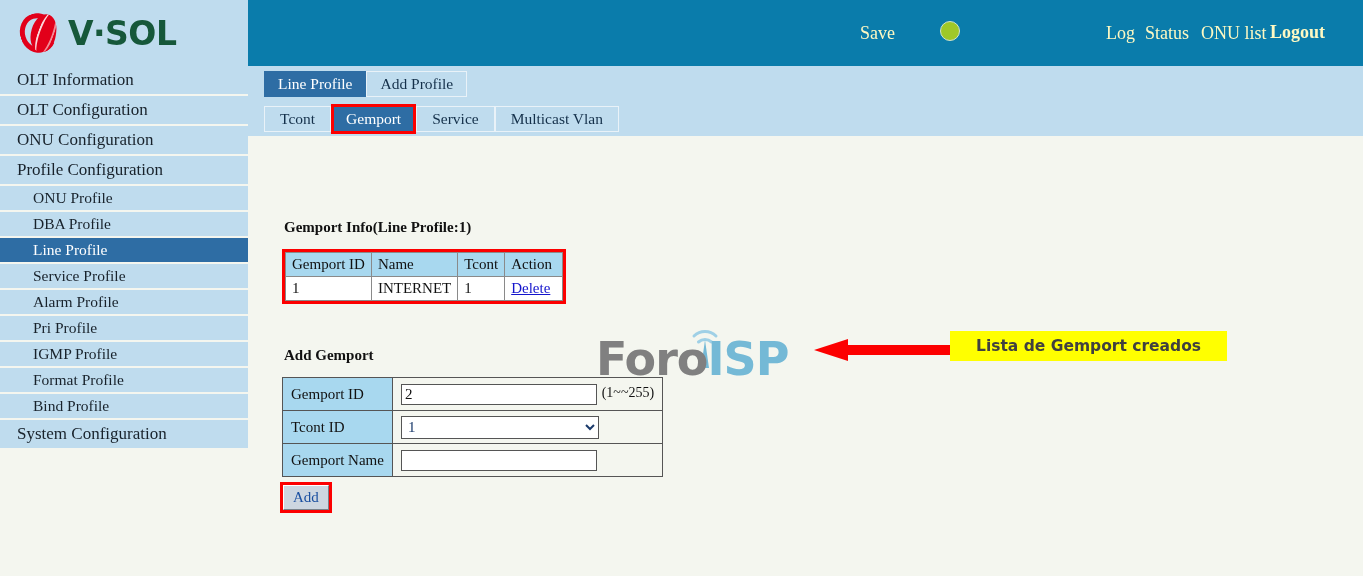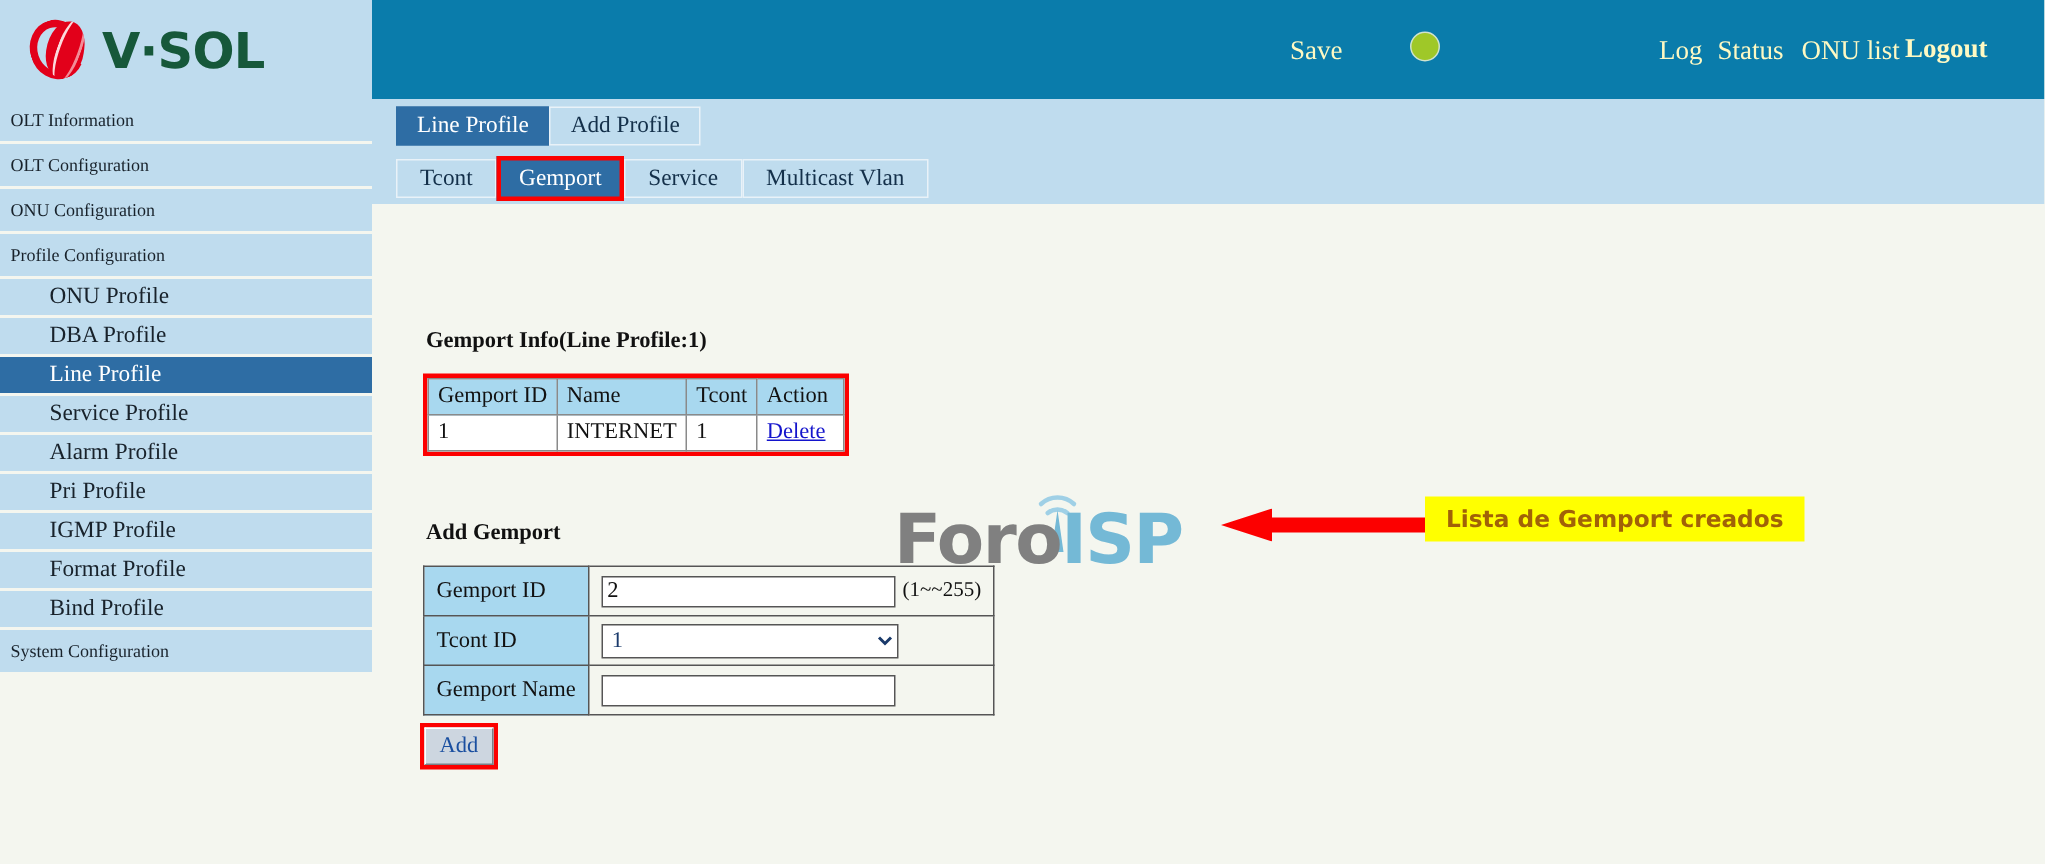--- a/index.html
+++ b/index.html
@@ -62,23 +62,23 @@
     font-size: 33px;
     letter-spacing: -0.5px;
     color: #16583a;
   }
 
   .nav-item {
     height: 30px;
     background: #bfdcee;
     border-bottom: 2px solid #f4f6ef;
     display: flex; align-items: center;
-    font-size: 12px;
+    font-size: 17px;
     color: #18222b;
-    padding-left: 7px;
+    padding-left: 17px;
     cursor: pointer;
   }
   .nav-item.sub { padding-left: 33px; font-size: 15.5px; height: 26px; }
   .nav-item.active { background: #2e6da4; color: #ffffff; }
 
   
   #header {
     position: absolute; left: 248px; top: 0;
     width: 1115px; height: 66px;
     background: #0a7cab;
@@ -200,26 +200,26 @@
 
   
   #annot-arrow {
     position: absolute; left: 566px; top: 203px;
     width: 138px; height: 22px;
   }
   #annot-box {
     position: absolute; left: 702px; top: 195px;
     height: 30px;
     background: #ffff00;
-    color: #a16207;
+    color: #404040;
     font-family: "DejaVu Sans", sans-serif;
     font-weight: bold;
     font-size: 15.5px;
     display: flex; align-items: center;
-    padding: 0 14px;
+    padding: 0 26px;
     white-space: nowrap;
   }
 
   
   #watermark {
     position: absolute; left: 348px; top: 186px;
     width: 180px; height: 60px;
     pointer-events: none;
   }
   .wm-text {

